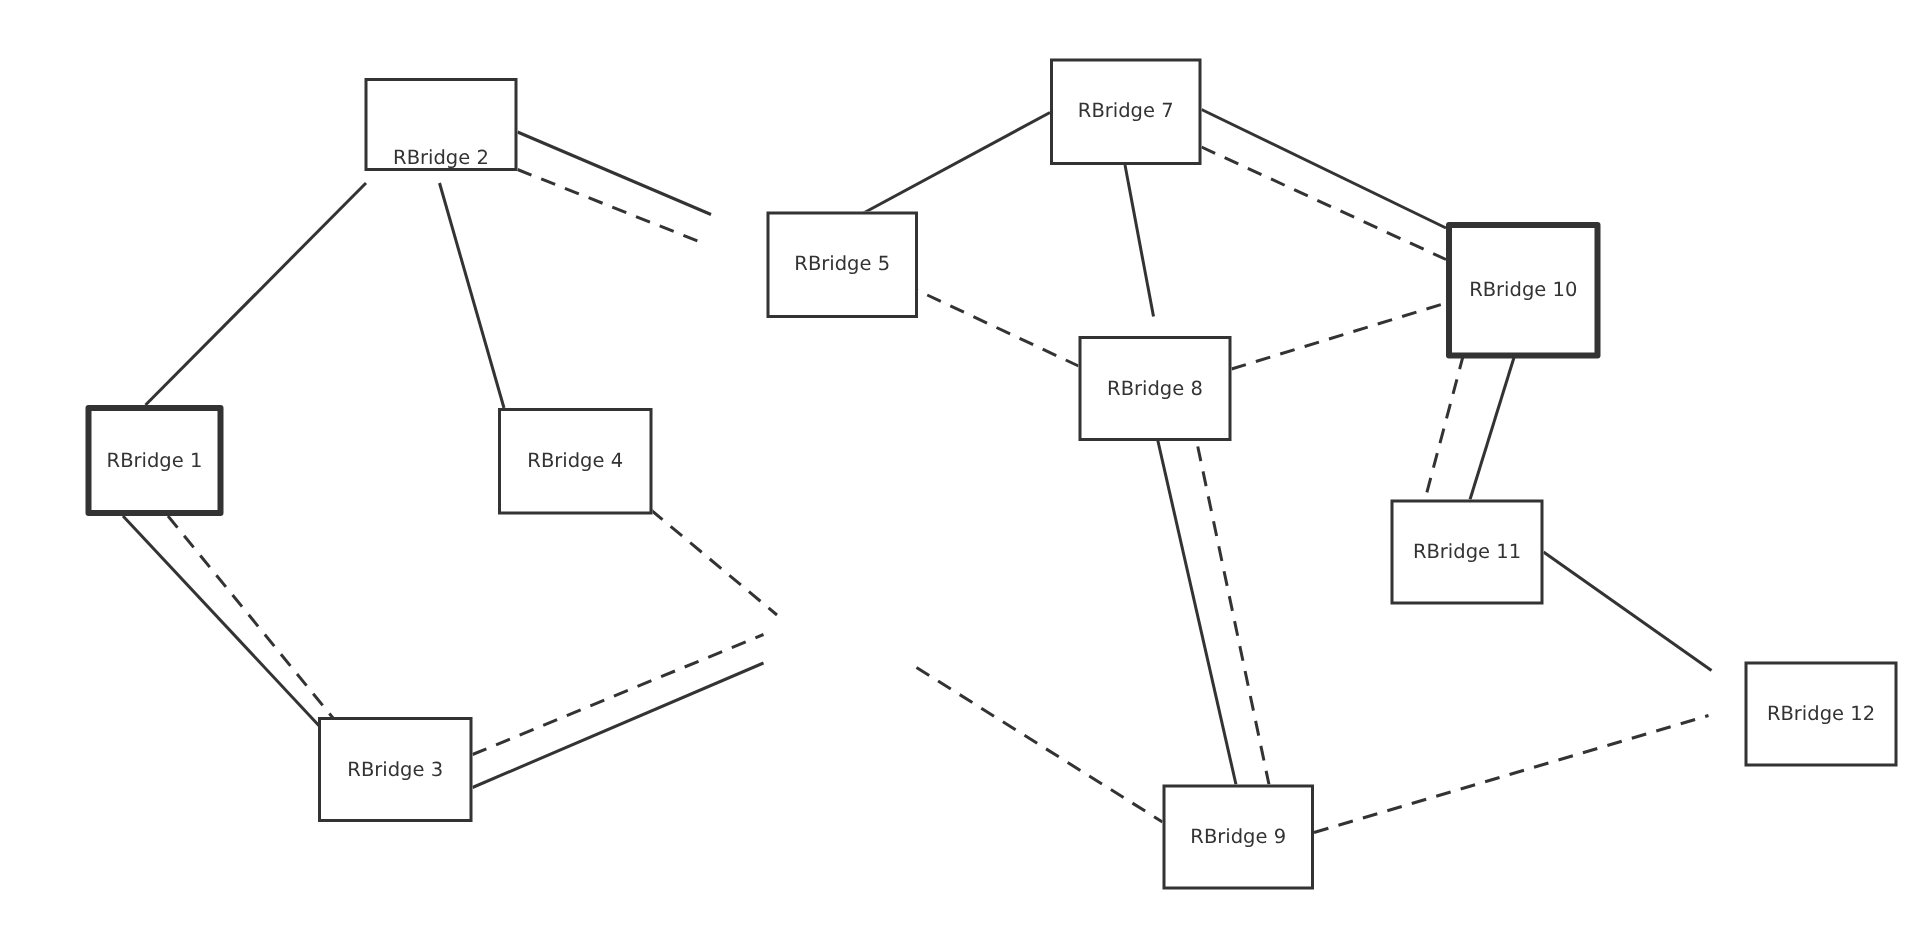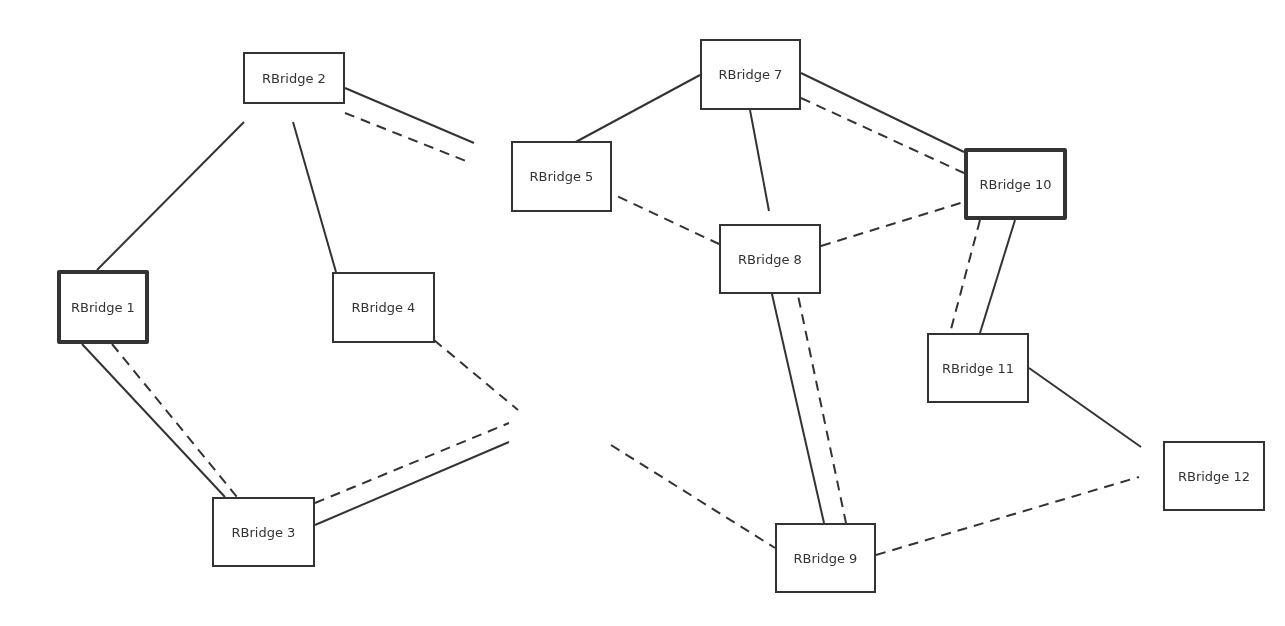--- a/index.html
+++ b/index.html
@@ -67,42 +67,42 @@
       <line x1="980" y1="220" x2="950" y2="333" stroke="#333333" stroke-width="2" stroke-dasharray="10,7"></line>
       <line x1="1015" y1="220" x2="980" y2="333" stroke="#333333" stroke-width="2"></line>
       <line x1="1029" y1="368" x2="1141" y2="447" stroke="#333333" stroke-width="2"></line>
       <line x1="611" y1="445" x2="775" y2="548" stroke="#333333" stroke-width="2" stroke-dasharray="10,7"></line>
       <line x1="876" y1="555" x2="1139" y2="477" stroke="#333333" stroke-width="2" stroke-dasharray="10,7"></line>
     </svg>
 
 <div class="node thick" style="left: 57px; top: 270px; width: 92px; height: 74px;">
       <span>RBridge 1</span>
     </div>
-    <div class="node" style="left: 243px; top: 52px; width: 102px; height: 52px;">
+    <div class="node" style="left: 243px; top: 52px; width: 102px; height: 62px; align-items: flex-end;">
       <span>RBridge 2</span>
     </div>
-    <div class="node" style="left: 212px; top: 497px; width: 103px; height: 70px;">
+    <div class="node" style="left: 212px; top: 478px; width: 103px; height: 70px;">
       <span>RBridge 3</span>
     </div>
     <div class="node" style="left: 332px; top: 272px; width: 103px; height: 71px;">
       <span>RBridge 4</span>
     </div>
     <div class="node" style="left: 471px; top: 141px; width: 101px; height: 71px; margin-left: 40px;">
       <span>RBridge 5</span>
     </div>
     <div class="node" style="left: 700px; top: 39px; width: 101px; height: 71px;">
       <span>RBridge 7</span>
     </div>
     <div class="node" style="left: 719px; top: 224px; width: 102px; height: 70px;">
       <span>RBridge 8</span>
     </div>
     <div class="node" style="left: 775px; top: 523px; width: 101px; height: 70px;">
       <span>RBridge 9</span>
     </div>
-    <div class="node thick" style="left: 964px; top: 148px; width: 103px; height: 72px;">
+    <div class="node thick" style="left: 964px; top: 148px; width: 103px; height: 91px;">
       <span>RBridge 10</span>
     </div>
     <div class="node" style="left: 927px; top: 333px; width: 102px; height: 70px;">
       <span>RBridge 11</span>
     </div>
     <div class="node" style="left: 1139px; top: 441px; width: 102px; height: 70px; margin-left: 24px;">
       <span>RBridge 12</span>
     </div>
   </div>
 

